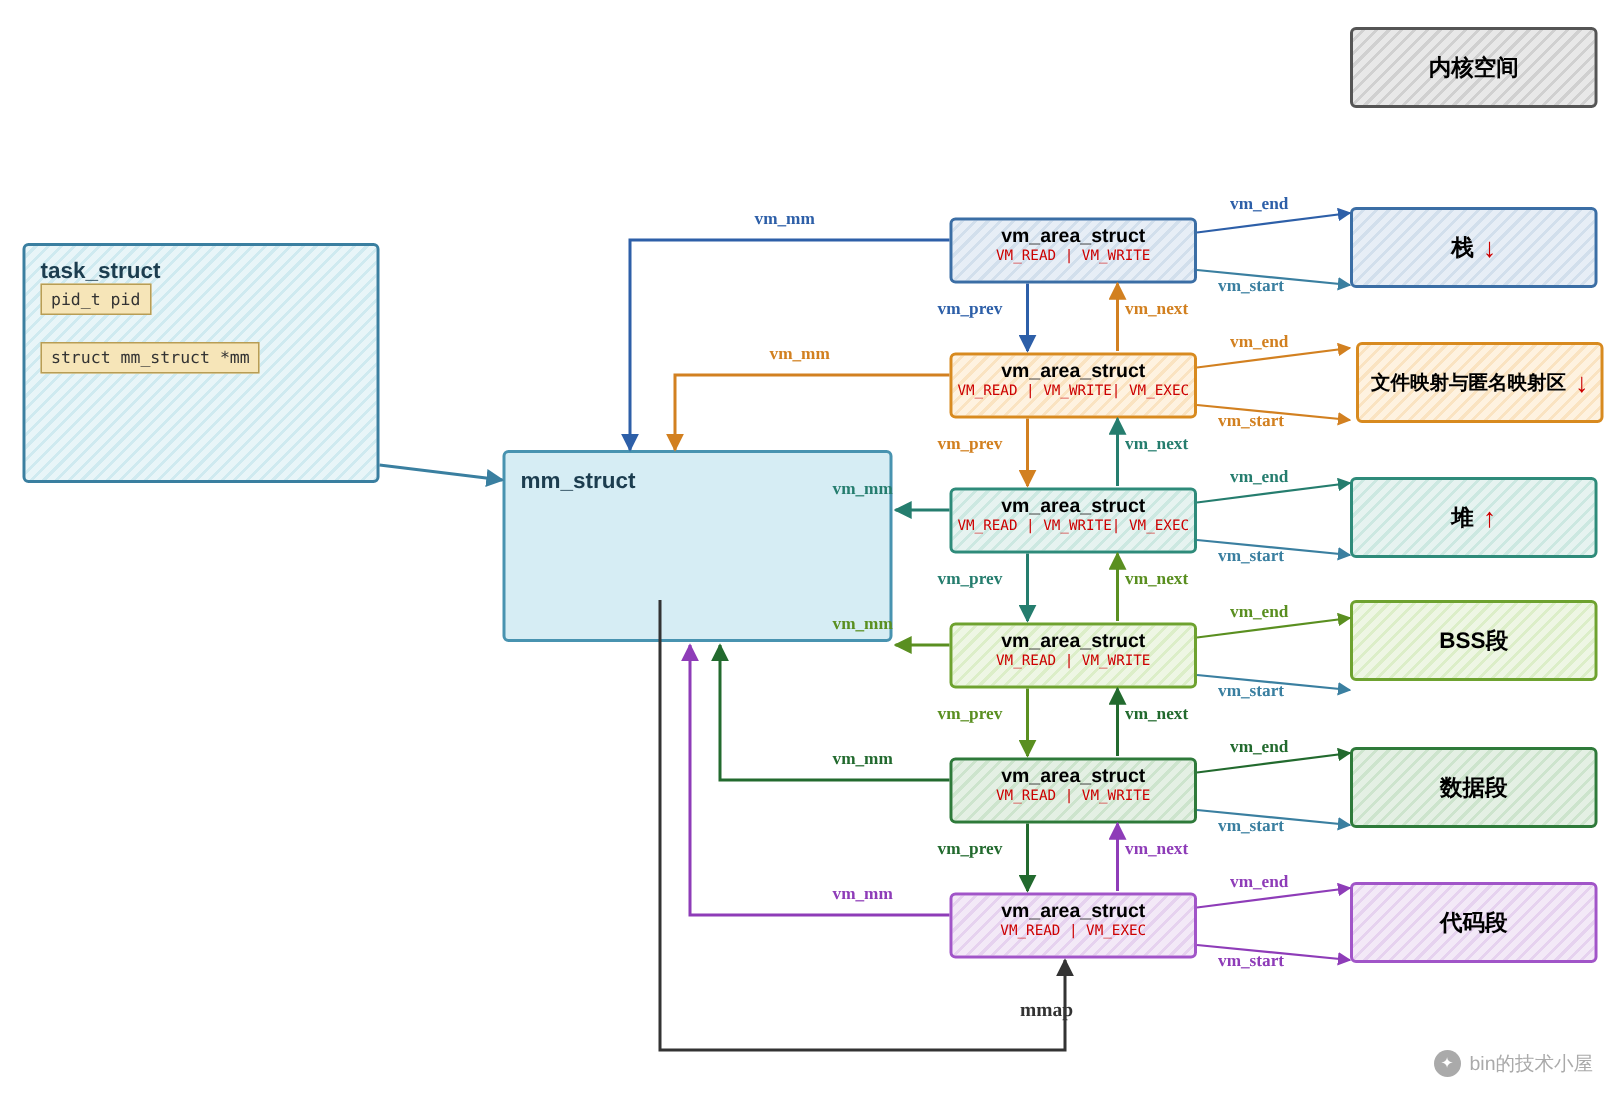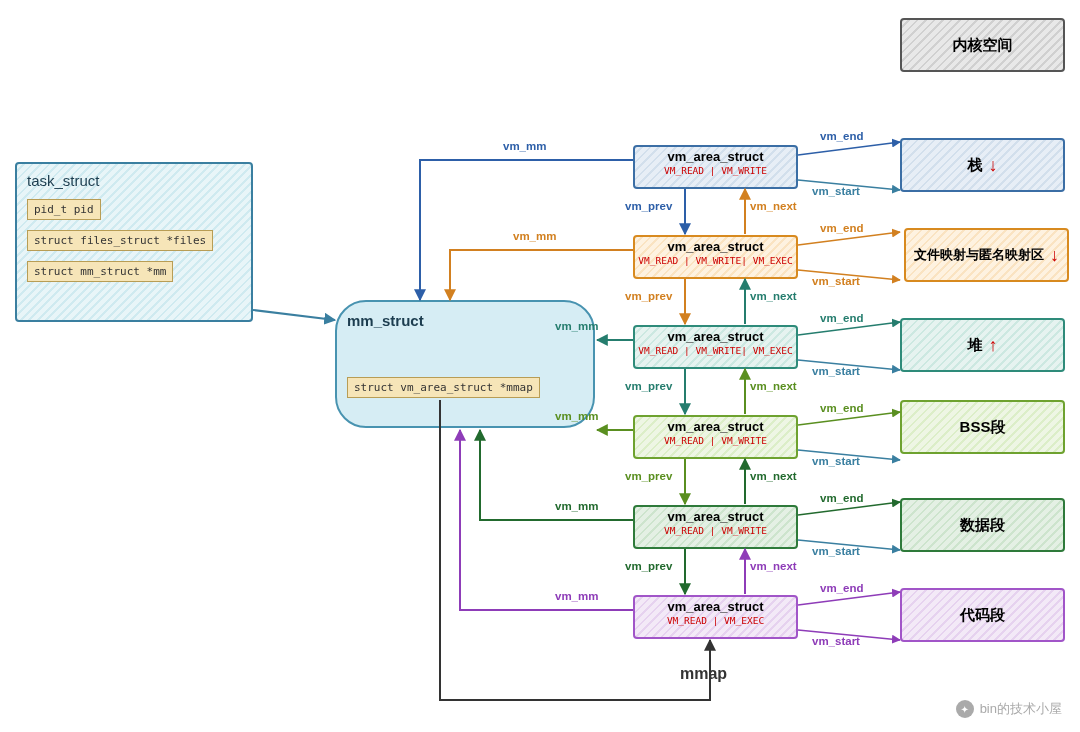--- a/index.html
+++ b/index.html
@@ -18,58 +18,57 @@
     border-radius: 4px;
   }
   .hatch-cyan   { background: repeating-linear-gradient(135deg,#e8f5f8,#e8f5f8 4px,#cfeaf0 4px,#cfeaf0 6px); border-color:#3a7fa0; }
   .hatch-dark   { background: repeating-linear-gradient(135deg,#e8e8e8,#e8e8e8 4px,#d0d0d0 4px,#d0d0d0 6px); border-color:#555; }
   .hatch-blue2  { background: repeating-linear-gradient(135deg,#e7eef6,#e7eef6 4px,#d2dfec 4px,#d2dfec 6px); border-color:#3b6ea5; }
   .hatch-orange { background: repeating-linear-gradient(135deg,#fef2e0,#fef2e0 4px,#fae3c1 4px,#fae3c1 6px); border-color:#d88a1f; }
   .hatch-teal   { background: repeating-linear-gradient(135deg,#e6f3f0,#e6f3f0 4px,#cce8e1 4px,#cce8e1 6px); border-color:#2e8b7a; }
   .hatch-green  { background: repeating-linear-gradient(135deg,#eef6e4,#eef6e4 4px,#dceec8 4px,#dceec8 6px); border-color:#6ea22f; }
   .hatch-dgreen { background: repeating-linear-gradient(135deg,#e4f0e4,#e4f0e4 4px,#cde4cd 4px,#cde4cd 6px); border-color:#2e7a3a; }
   .hatch-purple { background: repeating-linear-gradient(135deg,#f3e9f7,#f3e9f7 4px,#e6d2ef 4px,#e6d2ef 6px); border-color:#a155c8; }
-  .solid-cyan   { background:#d6edf4; border-color:#4893b0;border-radius:31px; }
+  .solid-cyan   { background:#d6edf4; border-color:#4893b0; }
 
   .task-struct { left:15px; top:162px; width:238px; height:160px; padding:8px 10px; }
-  .task-title  { font-size:15px; font-weight:normal; color:#1c3d4f; }
-  .task-field  { background:#f6e5b8; border:1.5px solid #b89d55; font-family:monospace; font-size:11px; padding:3px 6px; margin-top:10px; display:inline-block; color:#333; }
+  .task-title  { font-size:15px; font-weight:bold; color:#1c3d4f; }
+  .task-field  { background:#f6e5b8; border:1.5px solid #b89d55; font-family:monospace; font-size:11px; padding:3px 6px; display:inline-block; color:#333; }
 
   .mm-struct   { left:335px; top:300px; width:260px; height:128px; padding:10px; }
   .mm-title    { font-size:15px; font-weight:bold; color:#1c3d4f; }
   .mm-field    { background:#f6e5b8; border:1.5px solid #b89d55; font-family:monospace; font-size:11px; padding:3px 6px; margin-top:48px; display:inline-block; color:#333; }
 
   .vma { width:165px; height:44px; text-align:center; padding:2px 0 0 0; font-size:13px; }
   .vma .t { font-weight:bold; }
   .vma .p { font-size:9.5px; color:#c00; font-family:monospace; margin-top:1px; }
 
   .mem { width:165px; height:54px; text-align:center; font-size:15px; font-weight:bold; display:flex; align-items:center; justify-content:center; gap:6px; }
   .mem .arrow { color:#c00; font-size:18px; font-weight:normal; }
 
-  .lbl { position:absolute; font-size:11.5px; font-weight:bold; font-family:Liberation Sans, sans-serif; }
+  .lbl { position:absolute; font-size:11.5px; font-weight:bold; font-family:Liberation Serif, serif; }
   .c-blue{color:#2d5fa8}.c-orange{color:#d28020}.c-teal{color:#257d6e}.c-green{color:#5a8f20}.c-dgreen{color:#226a2e}.c-purple{color:#8e3cb8}.c-cyan{color:#3a7fa0}.c-black{color:#333}
 
   svg.wires { position:absolute; left:0; top:0; width:1080px; height:732px; pointer-events:none; }
 
   .watermark { position:absolute; right:18px; bottom:14px; font-size:13px; color:#aaa; font-family:-apple-system,sans-serif; display:flex; align-items:center; gap:6px;}
   .watermark .wx { width:18px; height:18px; border-radius:50%; background:#aaa; display:inline-flex; align-items:center; justify-content:center; color:#fff; font-size:10px;}
 </style>
 </head>
 <body>
 
 <div class="box hatch-cyan task-struct">
   <div class="task-title">task_struct</div>
   <div class="task-field">pid_t  pid</div><br>
-  <div class="task-field">struct files_struct *files</div><br>
+  <br>
   <div class="task-field">struct mm_struct   *mm</div>
 </div>
 
 <div class="box solid-cyan mm-struct">
   <div class="mm-title">mm_struct</div>
-  <div class="mm-field">struct vm_area_struct *mmap</div>
 </div>
 
 <div class="box hatch-blue2 vma" style="left:633px;top:145px">
     <div class="t">vm_area_struct</div>
     <div class="p">VM_READ | VM_WRITE</div>
   </div>
 <div class="box hatch-orange vma" style="left:633px;top:235px">
     <div class="t">vm_area_struct</div>
     <div class="p">VM_READ | VM_WRITE| VM_EXEC</div>
   </div>
@@ -203,18 +202,18 @@
 <div class="lbl c-orange" style="left:812px;top:275px">vm_start</div>
 <div class="lbl c-teal" style="left:820px;top:312px">vm_end</div>
 <div class="lbl c-cyan" style="left:812px;top:365px">vm_start</div>
 <div class="lbl c-green" style="left:820px;top:402px">vm_end</div>
 <div class="lbl c-cyan" style="left:812px;top:455px">vm_start</div>
 <div class="lbl c-dgreen" style="left:820px;top:492px">vm_end</div>
 <div class="lbl c-cyan" style="left:812px;top:545px">vm_start</div>
 <div class="lbl c-purple" style="left:820px;top:582px">vm_end</div>
 <div class="lbl c-purple" style="left:812px;top:635px">vm_start</div>
 
-<div class="lbl c-black" style="left:680px;top:665px;font-size:16px">mmap</div>
+<div class="lbl c-black" style="left:680px;top:665px;font-size:13px">mmap</div>
 
 <div class="watermark">
   <span class="wx">✦</span>
   <span>bin的技术小屋</span>
 </div>
 
 </body></html>

